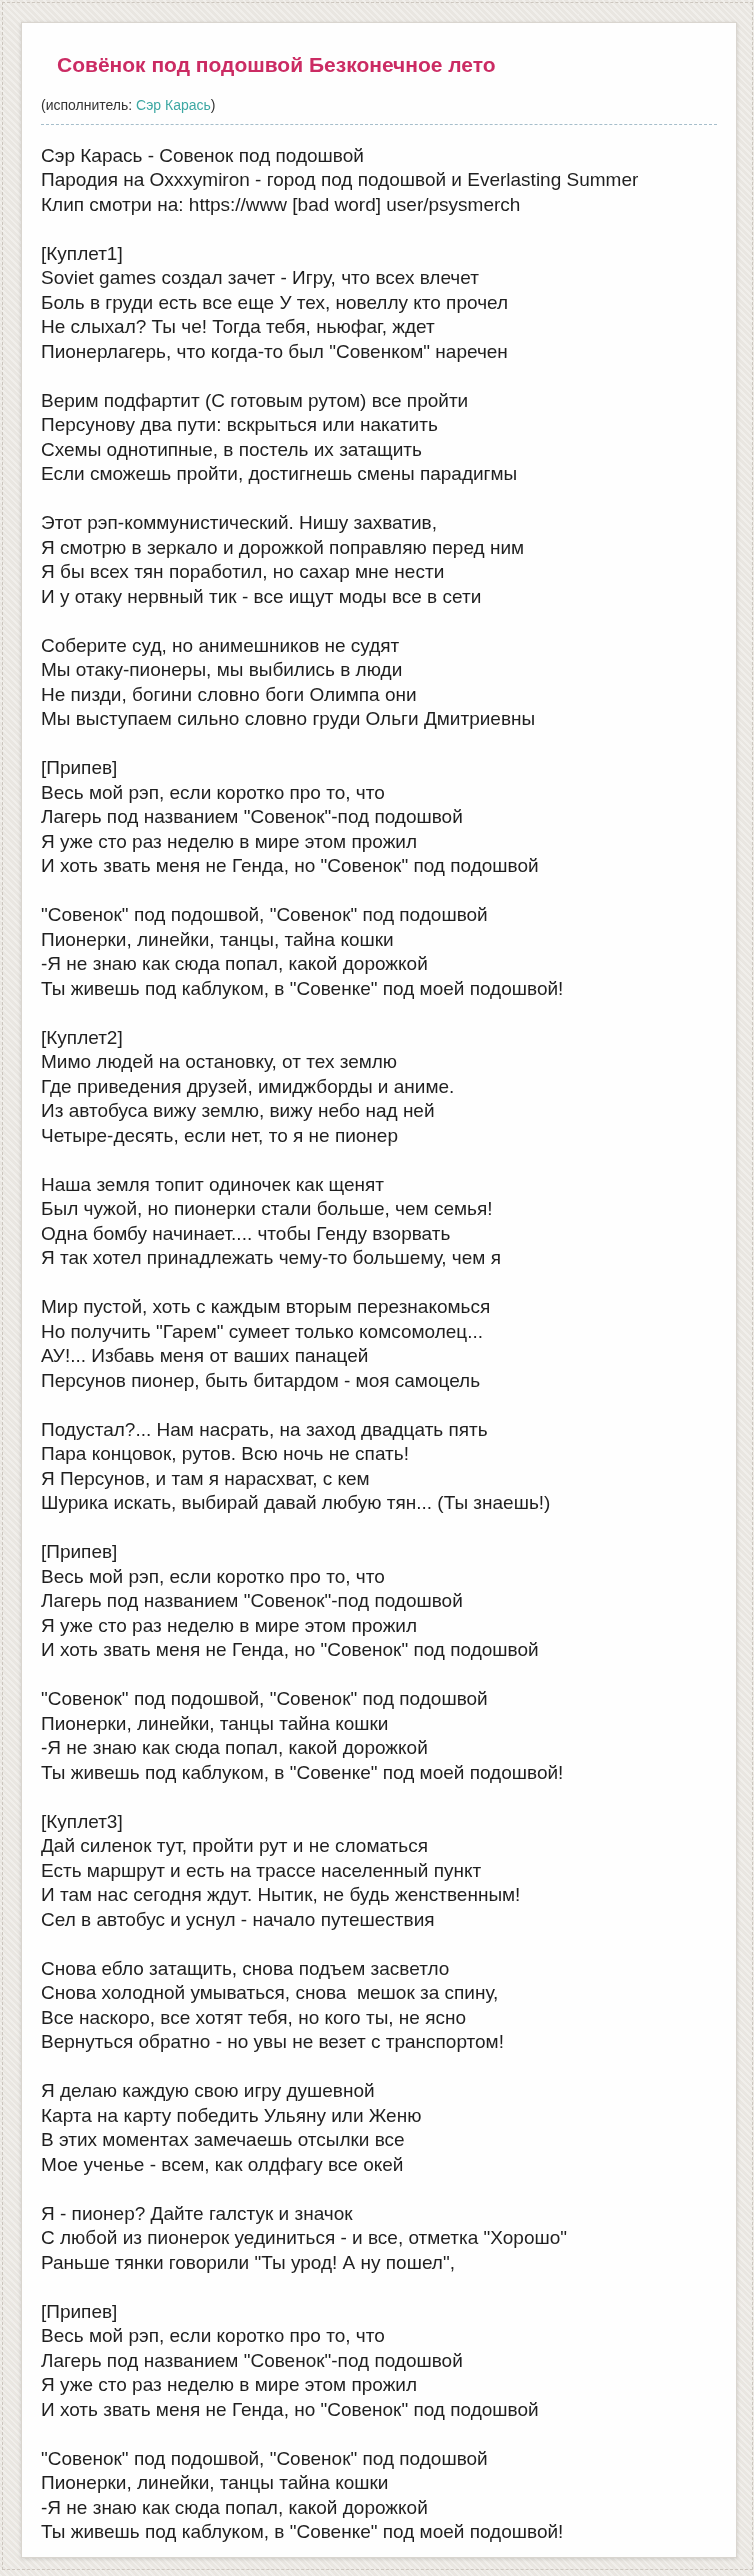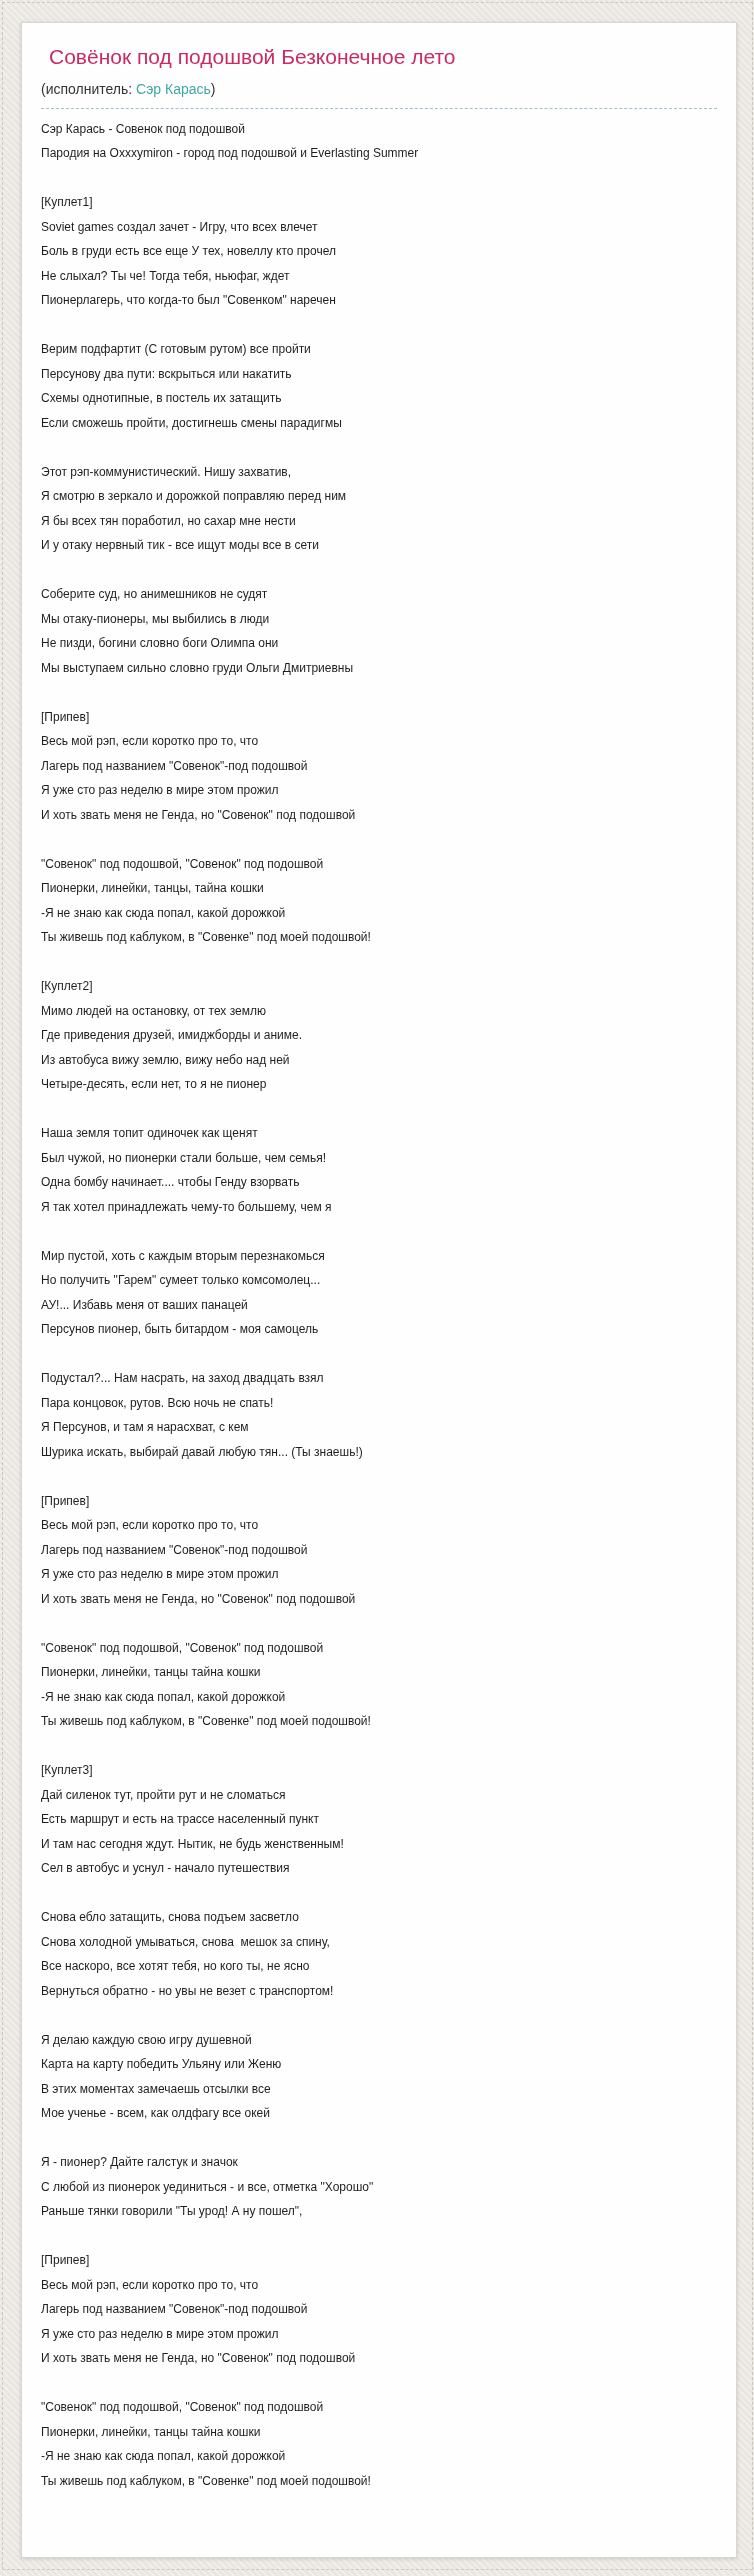--- a/index.html
+++ b/index.html
@@ -26,42 +26,42 @@
     left:21px; top:22px;
     width:716px; height:2536px;
     background:#fefefe;
     border:0.9px solid #d9d5cf;
     box-shadow:0 0.9px 3.8px rgba(0,0,0,.14);
     box-sizing:border-box;
     padding:12.3px 19px 0 19px;
     overflow:hidden;
   }
   .page-title{
-    margin:8px;
+    margin:16px;
     font-size:21px;
     line-height:28px;
-    font-weight:normal;
+    font-weight:bold;
     color:var(--title-color,#cb2b63);
   }
   .performer-line{
     font-size:14px;
     line-height:21px;
     color:#333333;
     padding-bottom:7.5px;
     border-bottom:0.9px dashed var(--divider-color,#a6becb);
   }
   .performer-link{
     color:var(--link-color,#3da8a3);
     text-decoration:none;
     cursor:pointer;
     margin-top:40px;
   }
   .lyrics{
-    margin-top:8px;
-    font-size:12px;
+    margin-top:19px;
+    font-size:19px;
     line-height:24.5px;
     color:#1f1f1f;
   }
   .stanza{ margin:0 0 24.5px 0; }
   .line{ white-space:pre-wrap; }
 </style>
 </head>
 <body>
 
 <div class="page">
@@ -72,20 +72,21 @@
     <h1 class="page-title">Совёнок под подошвой Безконечное лето</h1>
 
     <div class="performer-line">
       <span>(исполнитель: </span><a class="performer-link">Сэр Карась</a><span>)</span>
     </div>
 
     <div class="lyrics">
         <div class="stanza">
           <div class="line">Сэр Карась - Совенок под подошвой</div>
           <div class="line">Пародия на Oxxxymiron - город под подошвой и Everlasting Summer</div>
+          <div class="line">Клип смотри на: https://www [bad word] user/psysmerch</div>
         </div>
         <div class="stanza">
           <div class="line">[Куплет1]</div>
           <div class="line">Soviet games создал зачет - Игру, что всех влечет</div>
           <div class="line">Боль в груди есть все еще У тех, новеллу кто прочел</div>
           <div class="line">Не слыхал? Ты че! Тогда тебя, ньюфаг, ждет</div>
           <div class="line">Пионерлагерь, что когда-то был "Совенком" наречен</div>
         </div>
         <div class="stanza">
           <div class="line">Верим подфартит (С готовым рутом) все пройти</div>
@@ -131,21 +132,21 @@
           <div class="line">Одна бомбу начинает.... чтобы Генду взорвать</div>
           <div class="line">Я так хотел принадлежать чему-то большему, чем я</div>
         </div>
         <div class="stanza">
           <div class="line">Мир пустой, хоть с каждым вторым перезнакомься</div>
           <div class="line">Но получить "Гарем" сумеет только комсомолец...</div>
           <div class="line">АУ!... Избавь меня от ваших панацей</div>
           <div class="line">Персунов пионер, быть битардом - моя самоцель</div>
         </div>
         <div class="stanza">
-          <div class="line">Подустал?... Нам насрать, на заход двадцать взял</div>
+          <div class="line">Подустал?... Нам насрать, на заход двадцать пять</div>
           <div class="line">Пара концовок, рутов. Всю ночь не спать!</div>
           <div class="line">Я Персунов, и там я нарасхват, с кем</div>
           <div class="line">Шурика искать, выбирай давай любую тян... (Ты знаешь!)</div>
         </div>
         <div class="stanza">
           <div class="line">[Припев]</div>
           <div class="line">Весь мой рэп, если коротко про то, что</div>
           <div class="line">Лагерь под названием "Совенок"-под подошвой</div>
           <div class="line">Я уже сто раз неделю в мире этом прожил</div>
           <div class="line">И хоть звать меня не Генда, но "Совенок" под подошвой</div>

